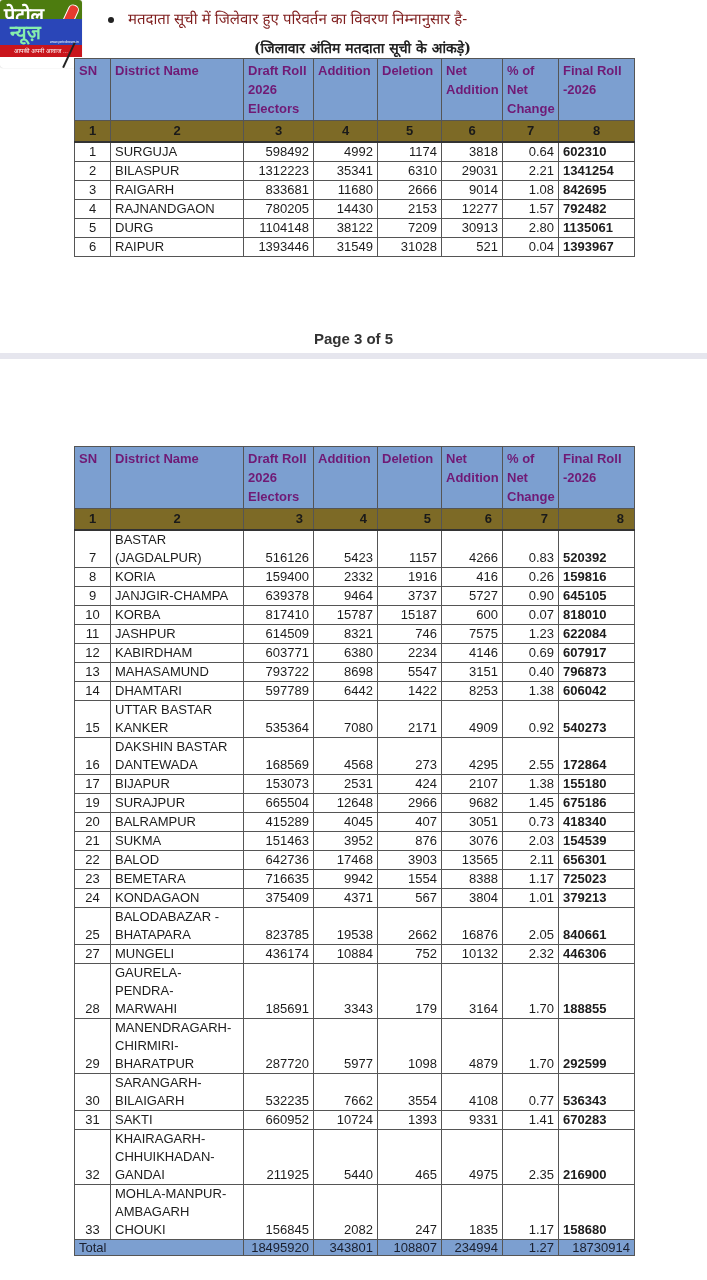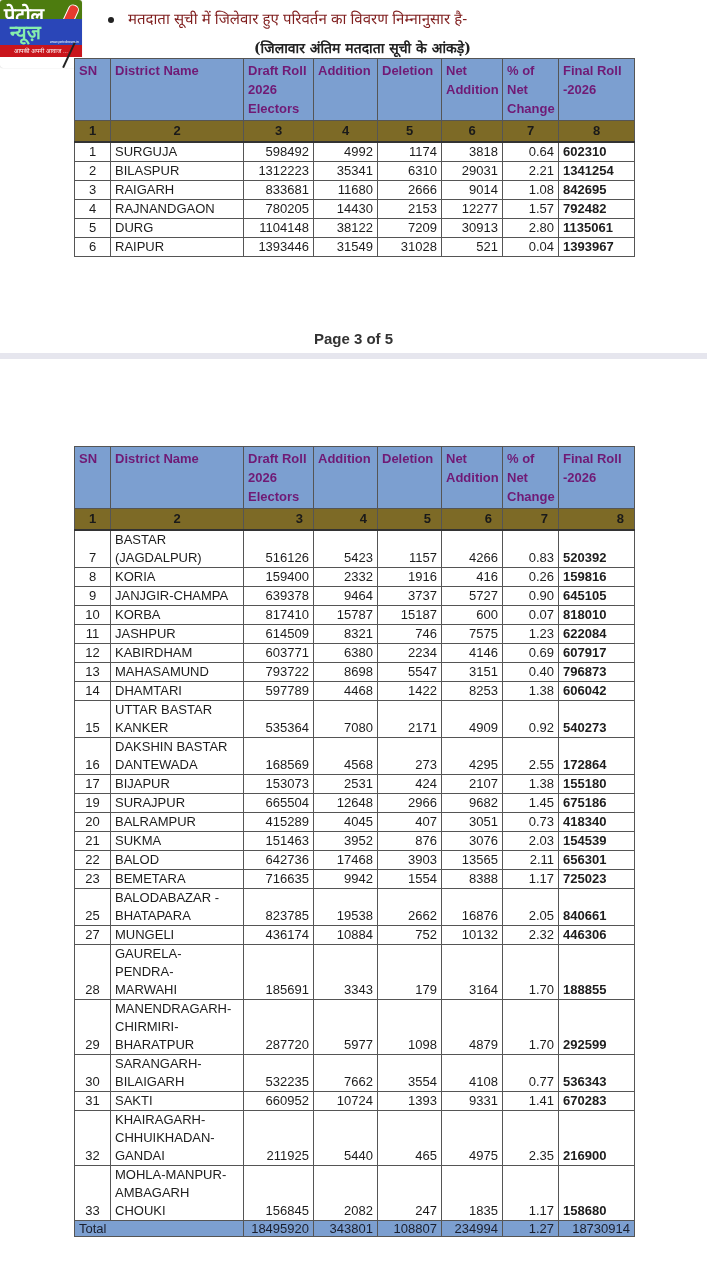--- a/index.html
+++ b/index.html
@@ -294,21 +294,21 @@
         <td class="n">3151</td>
         <td class="n">0.40</td>
         <td class="final">796873</td>
       </tr>
       <tr>
         <td class="sn">14</td>
         <td>
           <div>DHAMTARI</div>
         </td>
         <td class="n">597789</td>
-        <td class="n">4468</td>
+        <td class="n">6442</td>
         <td class="n">1422</td>
         <td class="n">8253</td>
         <td class="n">1.38</td>
         <td class="final">606042</td>
       </tr>
       <tr>
         <td class="sn">15</td>
         <td>
           <div>UTTAR BASTAR</div>
           <div>KANKER</div>
@@ -397,20 +397,32 @@
         <td class="sn">23</td>
         <td>
           <div>BEMETARA</div>
         </td>
         <td class="n">716635</td>
         <td class="n">9942</td>
         <td class="n">1554</td>
         <td class="n">8388</td>
         <td class="n">1.17</td>
         <td class="final">725023</td>
+      </tr>
+      <tr>
+        <td class="sn">24</td>
+        <td>
+          <div>KONDAGAON</div>
+        </td>
+        <td class="n">375409</td>
+        <td class="n">4371</td>
+        <td class="n">567</td>
+        <td class="n">3804</td>
+        <td class="n">1.01</td>
+        <td class="final">379213</td>
       </tr>
       <tr>
         <td class="sn">25</td>
         <td>
           <div>BALODABAZAR -</div>
           <div>BHATAPARA</div>
         </td>
         <td class="n">823785</td>
         <td class="n">19538</td>
         <td class="n">2662</td>

